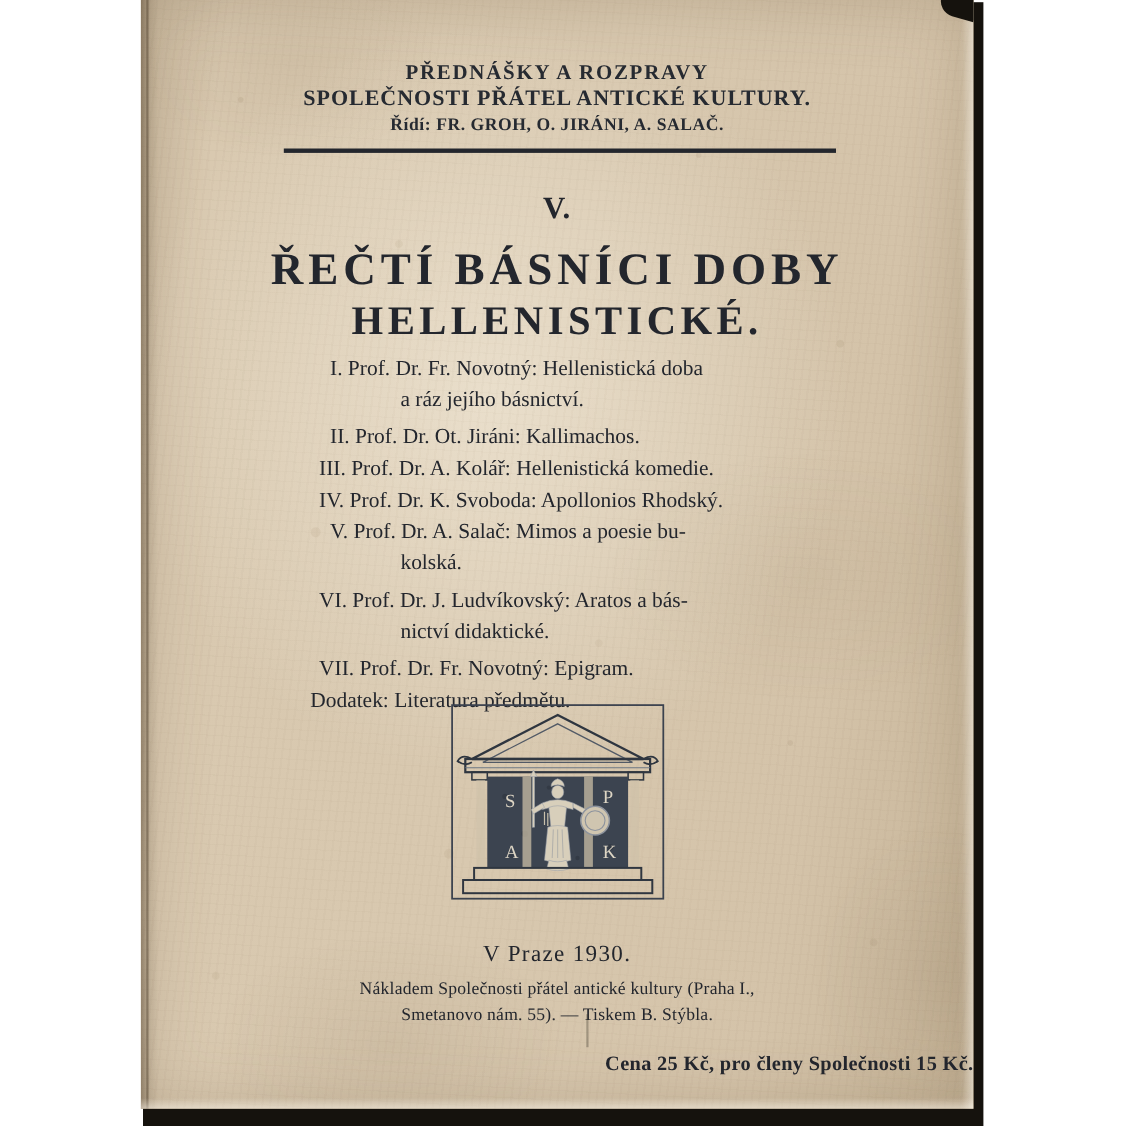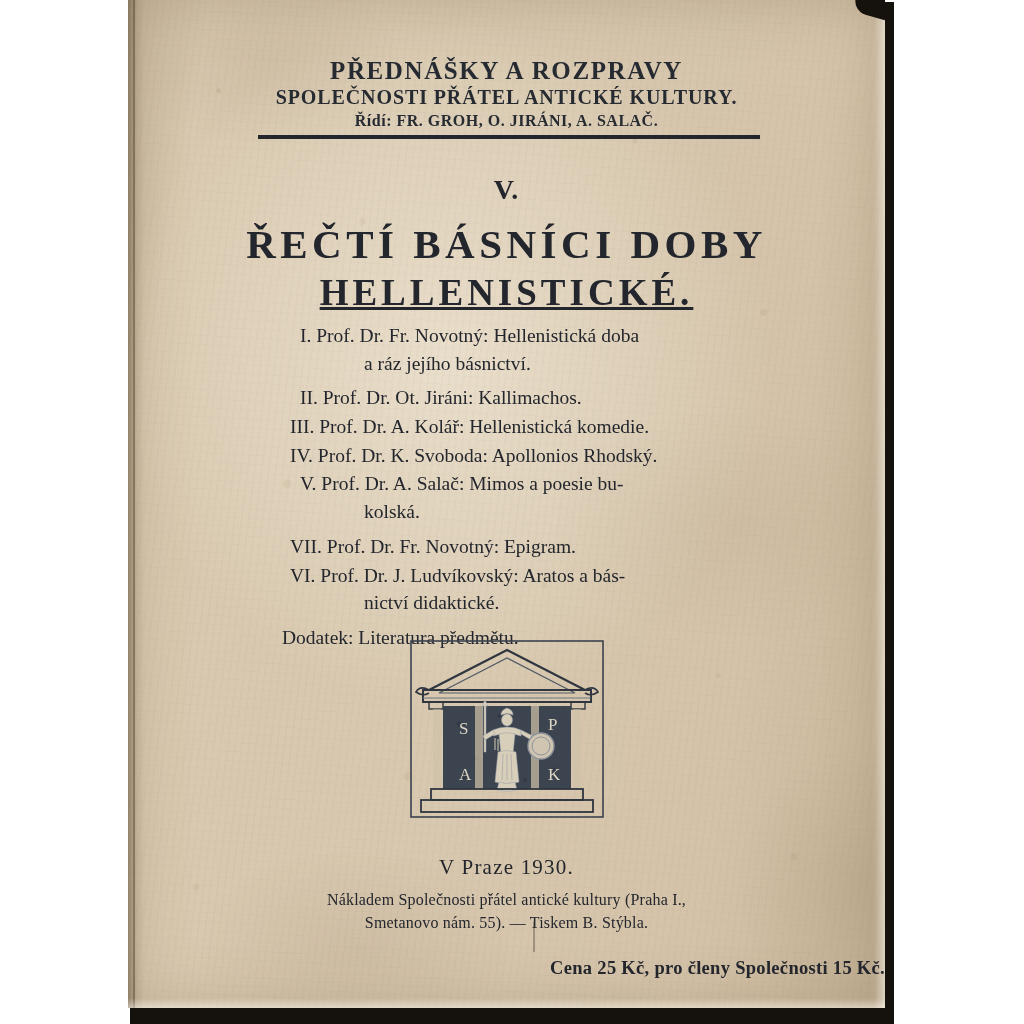--- a/index.html
+++ b/index.html
@@ -130,21 +130,21 @@
   .series-head {
     position: absolute;
     left: 0; right: 0;
     top: 56px;
     text-align: center;
     font-family: "Liberation Serif", serif;
     font-weight: bold;
     color: #262a31;
   }
   .series-line1 {
-    font-size: 25px;
+    font-size: 19px;
     letter-spacing: 1.6px;
     line-height: 1.18;
   }
   .series-line2 {
     font-size: 20px;
     letter-spacing: 0.9px;
     line-height: 1.18;
   }
   .series-editors {
     font-size: 16px;
@@ -181,21 +181,20 @@
   }
   .title-line1 {
     font-size: 41px;
     letter-spacing: 4.5px;
     line-height: 1.2;
   }
   .title-line2 {
     font-size: 37px;
     letter-spacing: 4px;
     line-height: 1.3;
-    text-decoration: underline;
   }
 
   
   .toc {
     position: absolute;
     left: 150px;
     top: 322px;
     width: 470px;
     color: #23262d;
     font-size: 19.5px;
@@ -313,26 +312,26 @@
         <div class="toc-item">
           <span class="toc-first toc-num-narrow">III. Prof. Dr. A. Kolář: Hellenistická komedie.</span>
         </div>
         <div class="toc-item">
           <span class="toc-first toc-num-narrow">IV. Prof. Dr. K. Svoboda: Apollonios Rhodský.</span>
         </div>
         <div class="toc-item gap">
           <span class="toc-first toc-num-wide">V. Prof. Dr. A. Salač: Mimos a poesie bu-</span>
           <span class="toc-cont">kolská.</span>
         </div>
-        <div class="toc-item">
-          <span class="toc-first toc-num-narrow">VII. Prof. Dr. Fr. Novotný: Epigram.</span>
-        </div>
         <div class="toc-item gap">
           <span class="toc-first toc-num-narrow">VI. Prof. Dr. J. Ludvíkovský: Aratos a bás-</span>
           <span class="toc-cont">nictví didaktické.</span>
+        </div>
+        <div class="toc-item">
+          <span class="toc-first toc-num-narrow">VII. Prof. Dr. Fr. Novotný: Epigram.</span>
         </div>
         <div class="toc-item">
           <span class="toc-first toc-flush">Dodatek: Literatura předmětu.</span>
         </div>
       </div>
 
       <div class="emblem-wrap">
         <svg width="200" height="182" viewBox="0 0 200 182">
 
           <rect x="4" y="3" width="192" height="176" fill="none" stroke="#3b424e" stroke-width="1.6"></rect>

